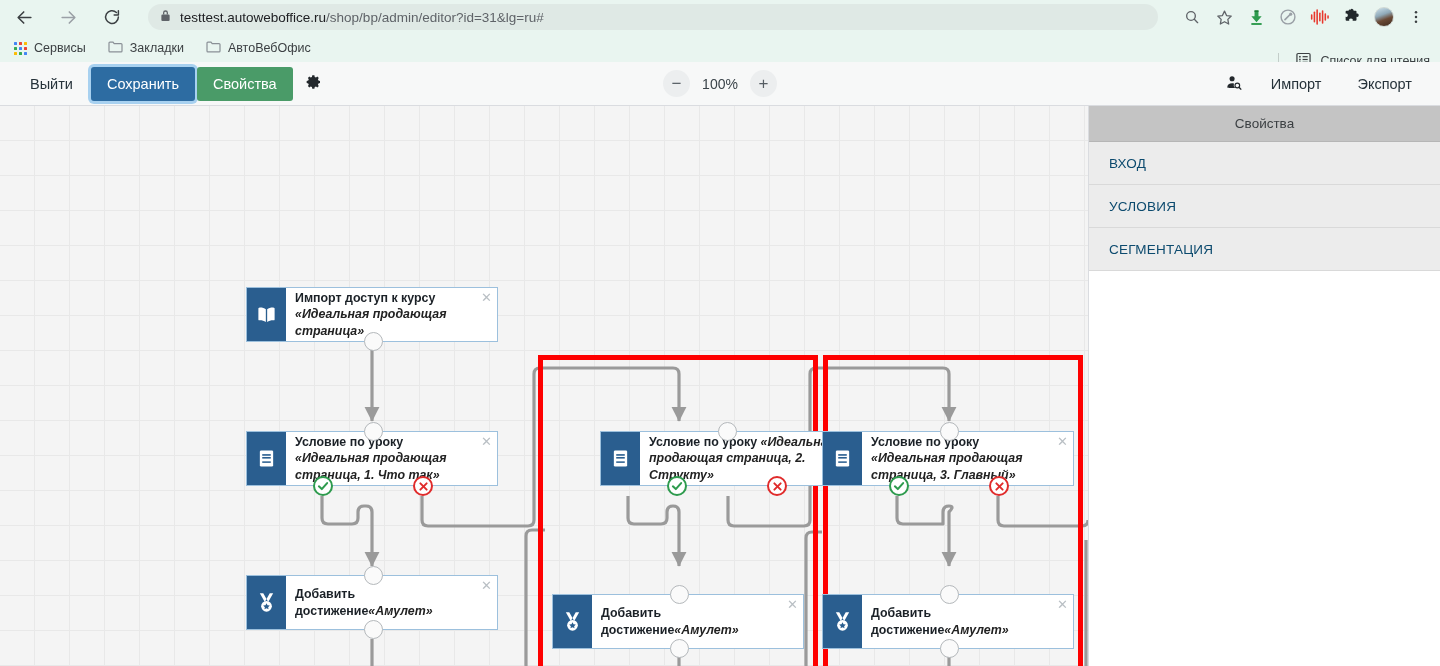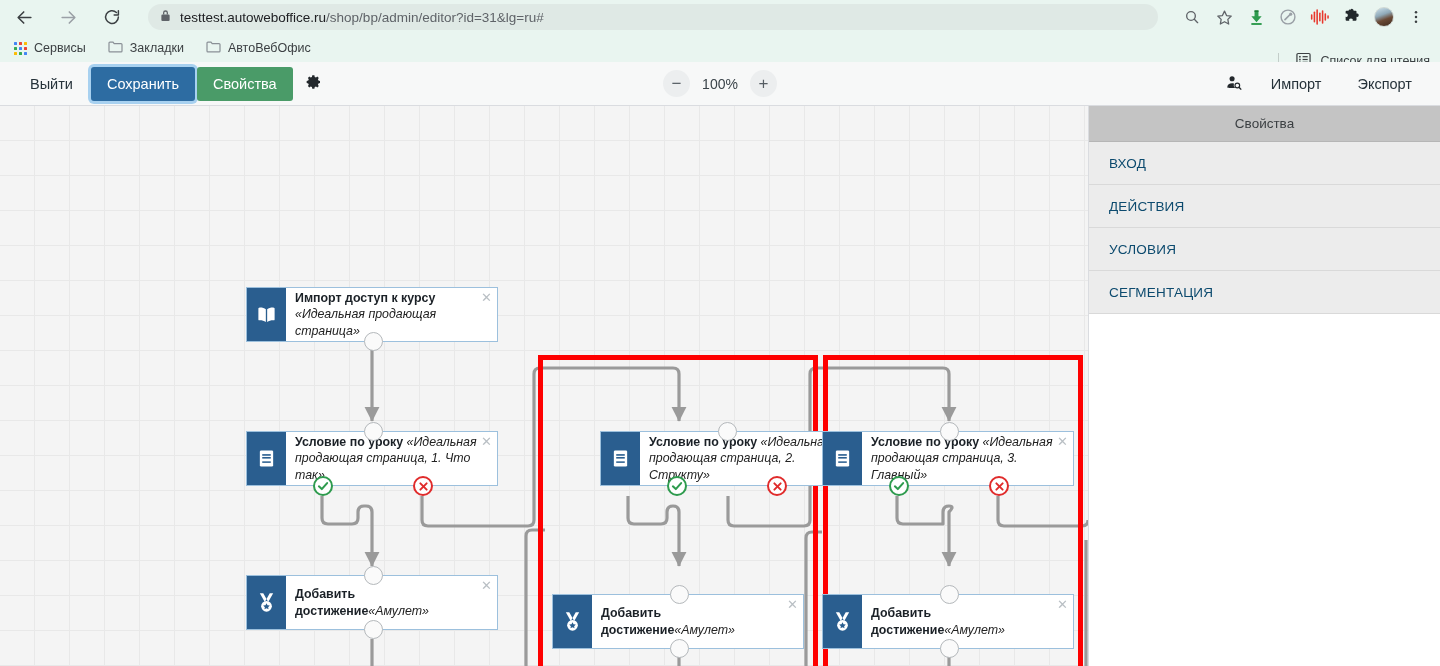--- a/index.html
+++ b/index.html
@@ -103,21 +103,21 @@
     display: flex; align-items: center; justify-content: center;
   }
   .node-body {
     flex: 1; position: relative; display: flex; align-items: center;
     padding: 0 20px 0 9px;
   }
   .node-text {
     font-size: 12.4px; line-height: 16.5px; color: #1b2127;
     font-weight: bold;
   }
-  .node-text i { font-weight: normal; font-style: italic; color: #222; }
+  .node-text i { font-weight: bold; font-style: italic; color: #222; }
   .node-close {
     position: absolute; top: 3px; right: 5px; font-size: 13px;
     color: #b9bfc4; cursor: pointer; line-height: 1; font-family: "Liberation Sans", sans-serif;
   }
   .port {
     position: absolute; width: 19px; height: 19px; border-radius: 50%;
     background: #fafafa; border: 1.6px solid #b4b8bb; z-index: 5;
   }
   .port-yes, .port-no {
     position: absolute; width: 20px; height: 20px; border-radius: 50%;
@@ -510,18 +510,17 @@
       <div class="port" style="left:117px; top:-10px;"></div>
       <div class="port" style="left:117px; bottom:-10px;"></div>
     </div>
   </div>
 
   <div id="sidebar">
     <div id="side-tabs">
       <div class="side-tab inactive">Свойства</div>
     </div>
     <div class="acc-item">ВХОД</div>
-    <div class="acc-item">ДЕЙСТВИЯ</div>
     <div class="acc-item">УСЛОВИЯ</div>
     <div class="acc-item">СЕГМЕНТАЦИЯ</div>
     <div id="acc-rest"></div>
   </div>
 </div>
 
 </body></html>

